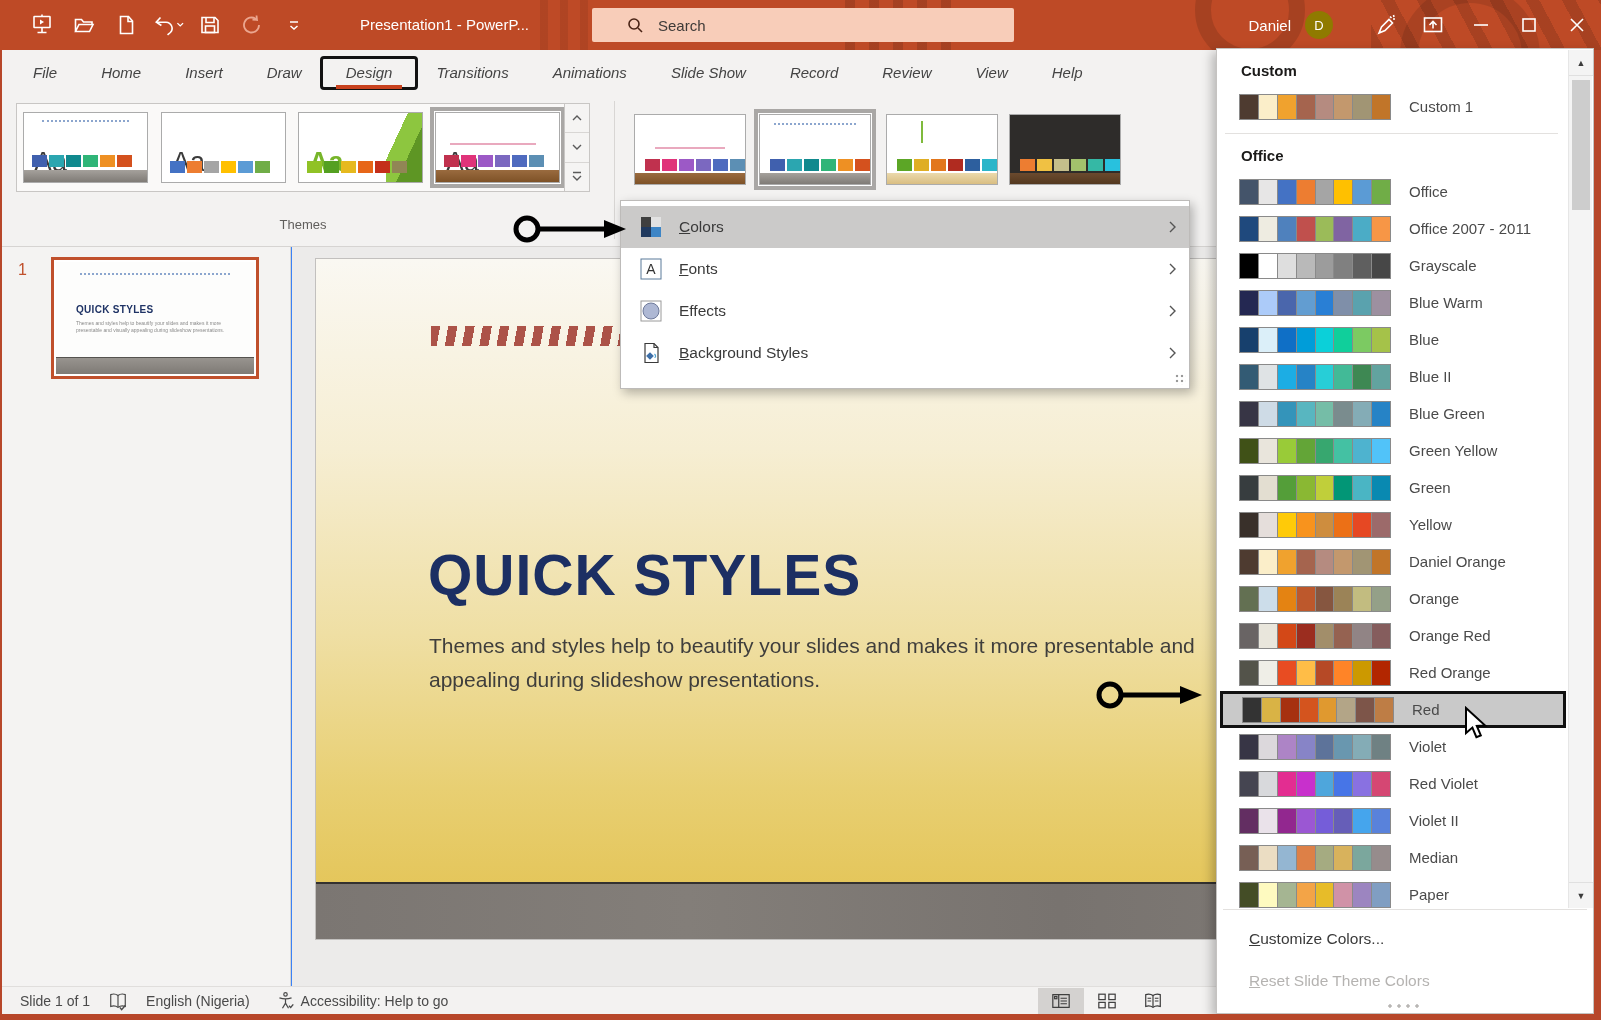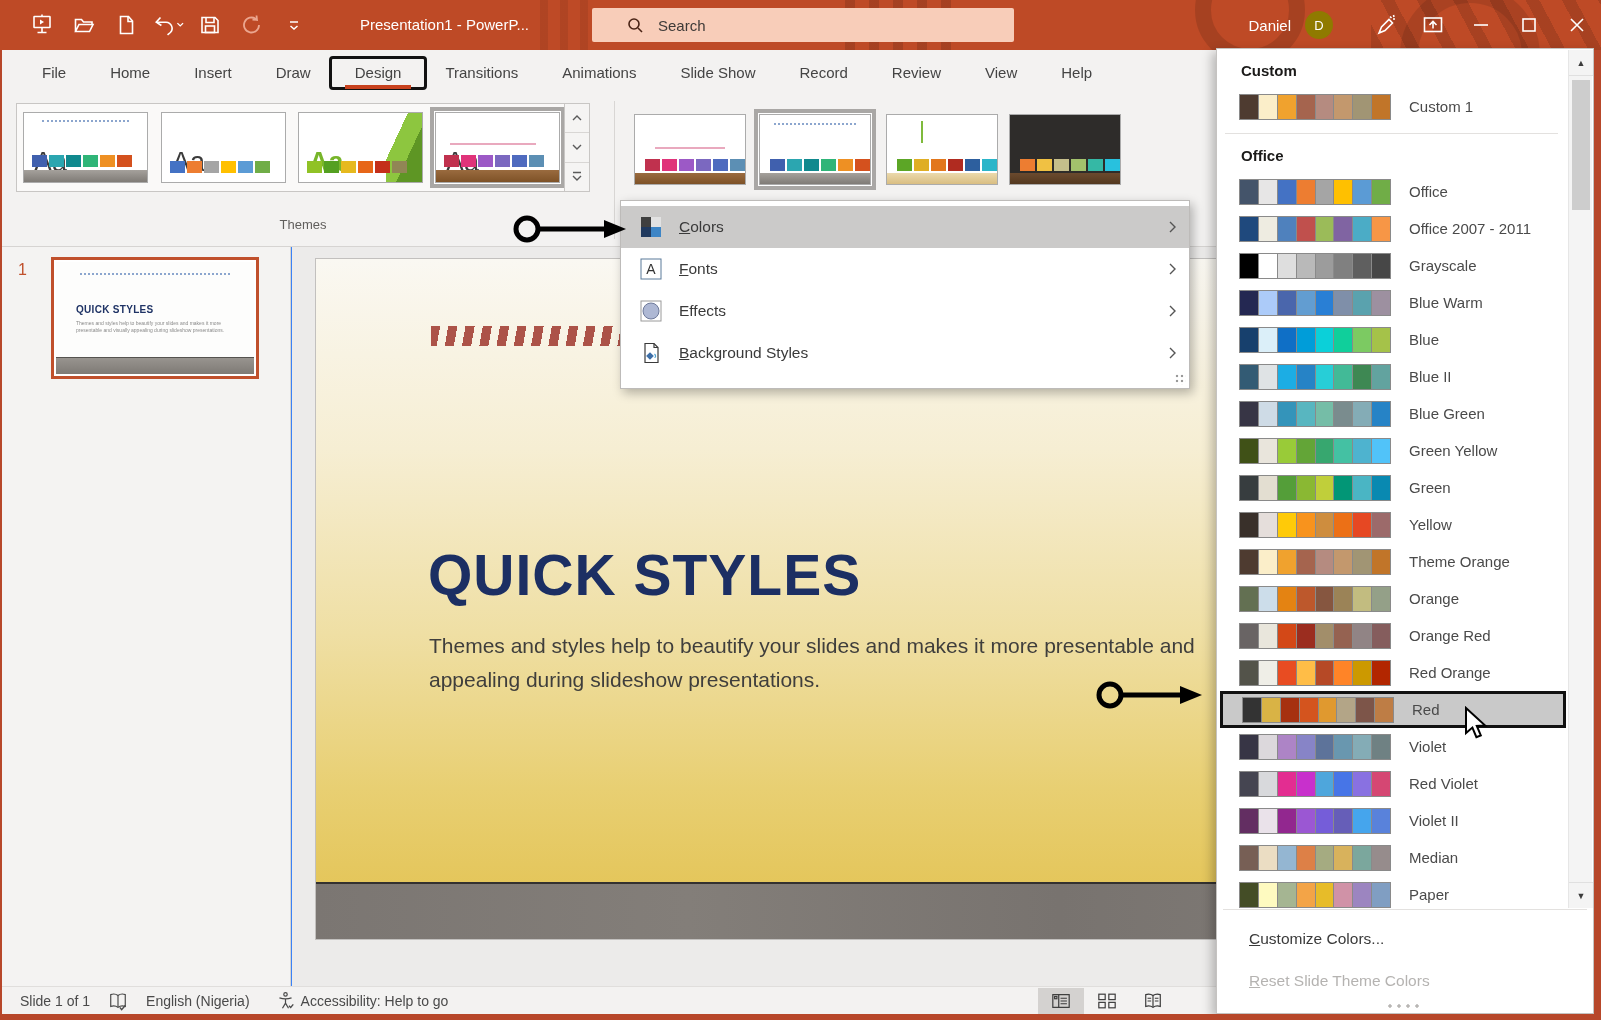--- a/index.html
+++ b/index.html
@@ -31,21 +31,21 @@
   .search-text { margin-left:14px; color:#3E3A38; font-size:15px; }
 
   .tb-right { position:absolute; right:0; top:0; height:50px; display:flex; align-items:center; }
   .user-name { color:#fff; font-size:15px; margin-right:14px; }
   .avatar { width:28px; height:28px; border-radius:50%; background:#8F7A00; color:#fff; font-size:13px;
     display:flex; align-items:center; justify-content:center; margin-right:28px; }
   .tb-btn { width:48px; height:50px; display:flex; align-items:center; justify-content:center; }
 
   
   .tabrow { position:absolute; left:2px; top:50px; width:1597px; height:47px; background:#F3F2F1; z-index:5; }
-  #tabs { display:flex; padding-left:18px; height:100%; }
+  #tabs { display:flex; padding-left:9px; height:100%;font-style:italic; }
   .tab { position:relative; padding:0 22px; line-height:46px; font-size:15px; color:#444; cursor:default; }
   .tab .ann-box { position:absolute; left:-4px; right:-4px; top:6px; bottom:7px; border:3px solid #121212; border-radius:4px; }
   .tab .tab-underline { position:absolute; left:12px; right:12px; bottom:8px; height:4px; background:#C8421E; }
 
   
   .ribbon { position:absolute; left:2px; top:97px; width:1597px; height:150px; background:#F3F2F1; border-bottom:1px solid #D6D4D2; z-index:5; }
   .themes-gallery { position:absolute; left:14px; top:6px; width:574px; height:89px; background:#FAF9F8; border:1px solid #C8C6C4; }
   #theme-thumbs { position:absolute; left:0; top:0; right:26px; bottom:0; }
   .theme-thumb { position:absolute; top:8px; width:125px; height:71px; background:#fff; border:1px solid #ABABAB; overflow:hidden; }
   .theme-thumb.selected { box-shadow:0 0 0 1px #fff, 0 0 0 5px #A9A7A5; }
@@ -668,21 +668,21 @@
           <span class="strip">
             <span class="sw" style="background: rgb(78, 59, 48);"></span>
             <span class="sw" style="background: rgb(251, 238, 201);"></span>
             <span class="sw" style="background: rgb(240, 162, 46);"></span>
             <span class="sw" style="background: rgb(165, 100, 78);"></span>
             <span class="sw" style="background: rgb(181, 139, 128);"></span>
             <span class="sw" style="background: rgb(195, 152, 109);"></span>
             <span class="sw" style="background: rgb(161, 149, 116);"></span>
             <span class="sw" style="background: rgb(193, 117, 41);"></span>
           </span>
-          <span class="pname">Theme Orange</span>
+          <span class="pname">Daniel Orange</span>
         </div>
         <div class="fly-row">
           <span class="strip">
             <span class="sw" style="background: rgb(99, 112, 82);"></span>
             <span class="sw" style="background: rgb(204, 221, 234);"></span>
             <span class="sw" style="background: rgb(228, 131, 18);"></span>
             <span class="sw" style="background: rgb(189, 88, 44);"></span>
             <span class="sw" style="background: rgb(134, 86, 64);"></span>
             <span class="sw" style="background: rgb(155, 131, 87);"></span>
             <span class="sw" style="background: rgb(194, 188, 128);"></span>

